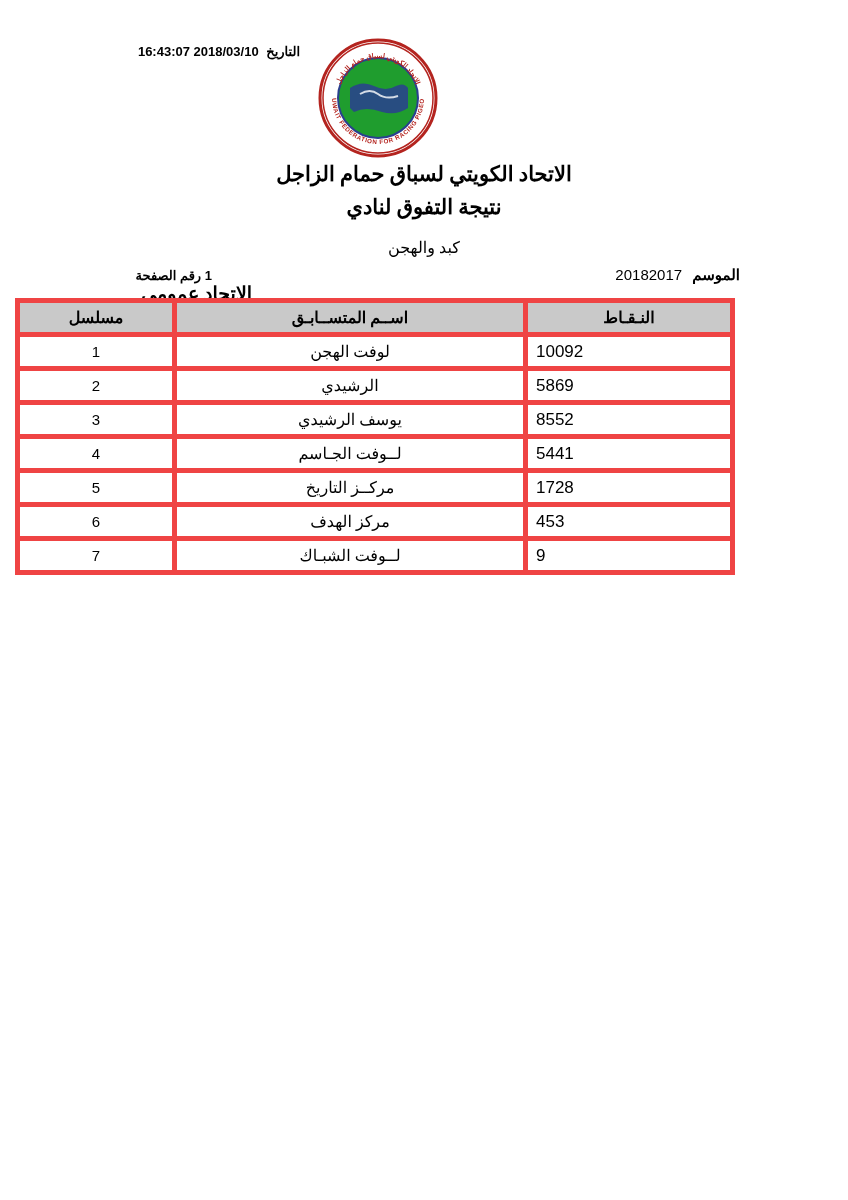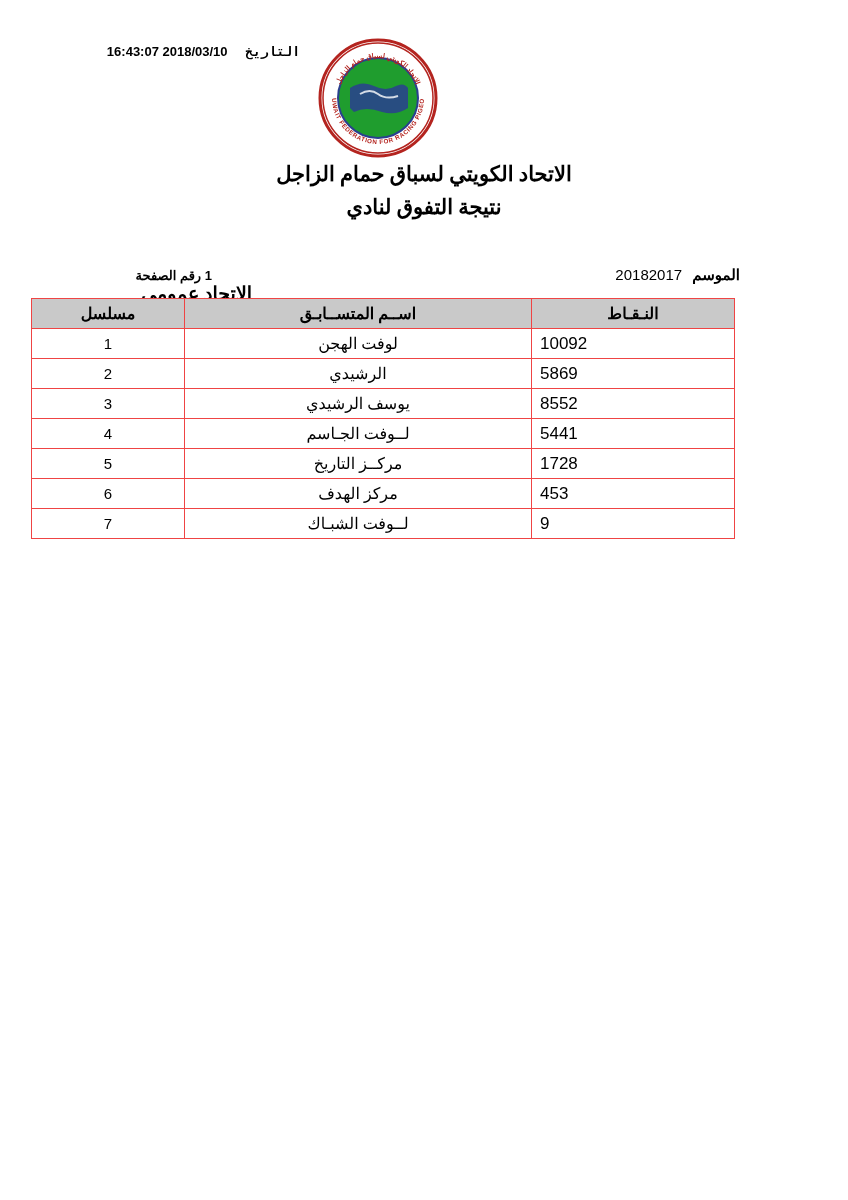--- a/index.html
+++ b/index.html
@@ -36,22 +36,21 @@
     left: 80px;
     width: 220px;
     direction: rtl;
     font-size: 13px;
     font-weight: bold;
     font-family: "Liberation Sans", sans-serif;
     white-space: nowrap;
   }
   .date-label {
     display: inline-block;
-    margin-left: 14px;
-    font-family: Liberation Mono, monospace;
+    margin-left: 4px;
   }
   .date-value {
     display: inline-block;
     direction: ltr;
     unicode-bidi: embed;
     font-family: "Liberation Sans", sans-serif;
     font-weight: bold;
   }
 
   
@@ -145,21 +144,21 @@
     position: absolute;
     top: 298px;
     right: 113px;
     width: 622px;
     border-collapse: collapse;
     direction: rtl;
     table-layout: fixed;
   }
   .results-table th,
   .results-table td {
-    border: 1px solid #ef4444;
+    border: 5px solid #ef4444;
     height: 29px;
     padding: 0 8px;
     font-size: 16px;
     font-family: "Liberation Serif", serif;
   }
   .results-table thead th {
     background: #c9c9c9;
     font-weight: bold;
     text-align: center;
     font-size: 16px;
@@ -214,20 +213,21 @@
         <text font-family="Liberation Sans, sans-serif" font-size="6.2" fill="#b4241f" font-weight="bold" letter-spacing="0.6">
           <textPath href="#arcBottom" startOffset="50%" text-anchor="middle">KUWAIT FEDERATION FOR RACING PIGEON</textPath>
         </text>
       </svg>
     </div>
   </div>
 
   <div class="title-main">الاتحاد الكويتي لسباق حمام الزاجل</div>
   <div class="title-sub">نتيجة التفوق لنادي</div>
 
+  <div class="club-name">كبد والهجن</div>
   <div class="federation">الاتحاد عمومى</div>
 
   <div class="season">
     <span>الموسم</span>
     <span class="season-val">20182017</span>
   </div>
 
   <div class="page-no">
     <span class="pn-val">1</span>
     <span>رقم الصفحة</span>

